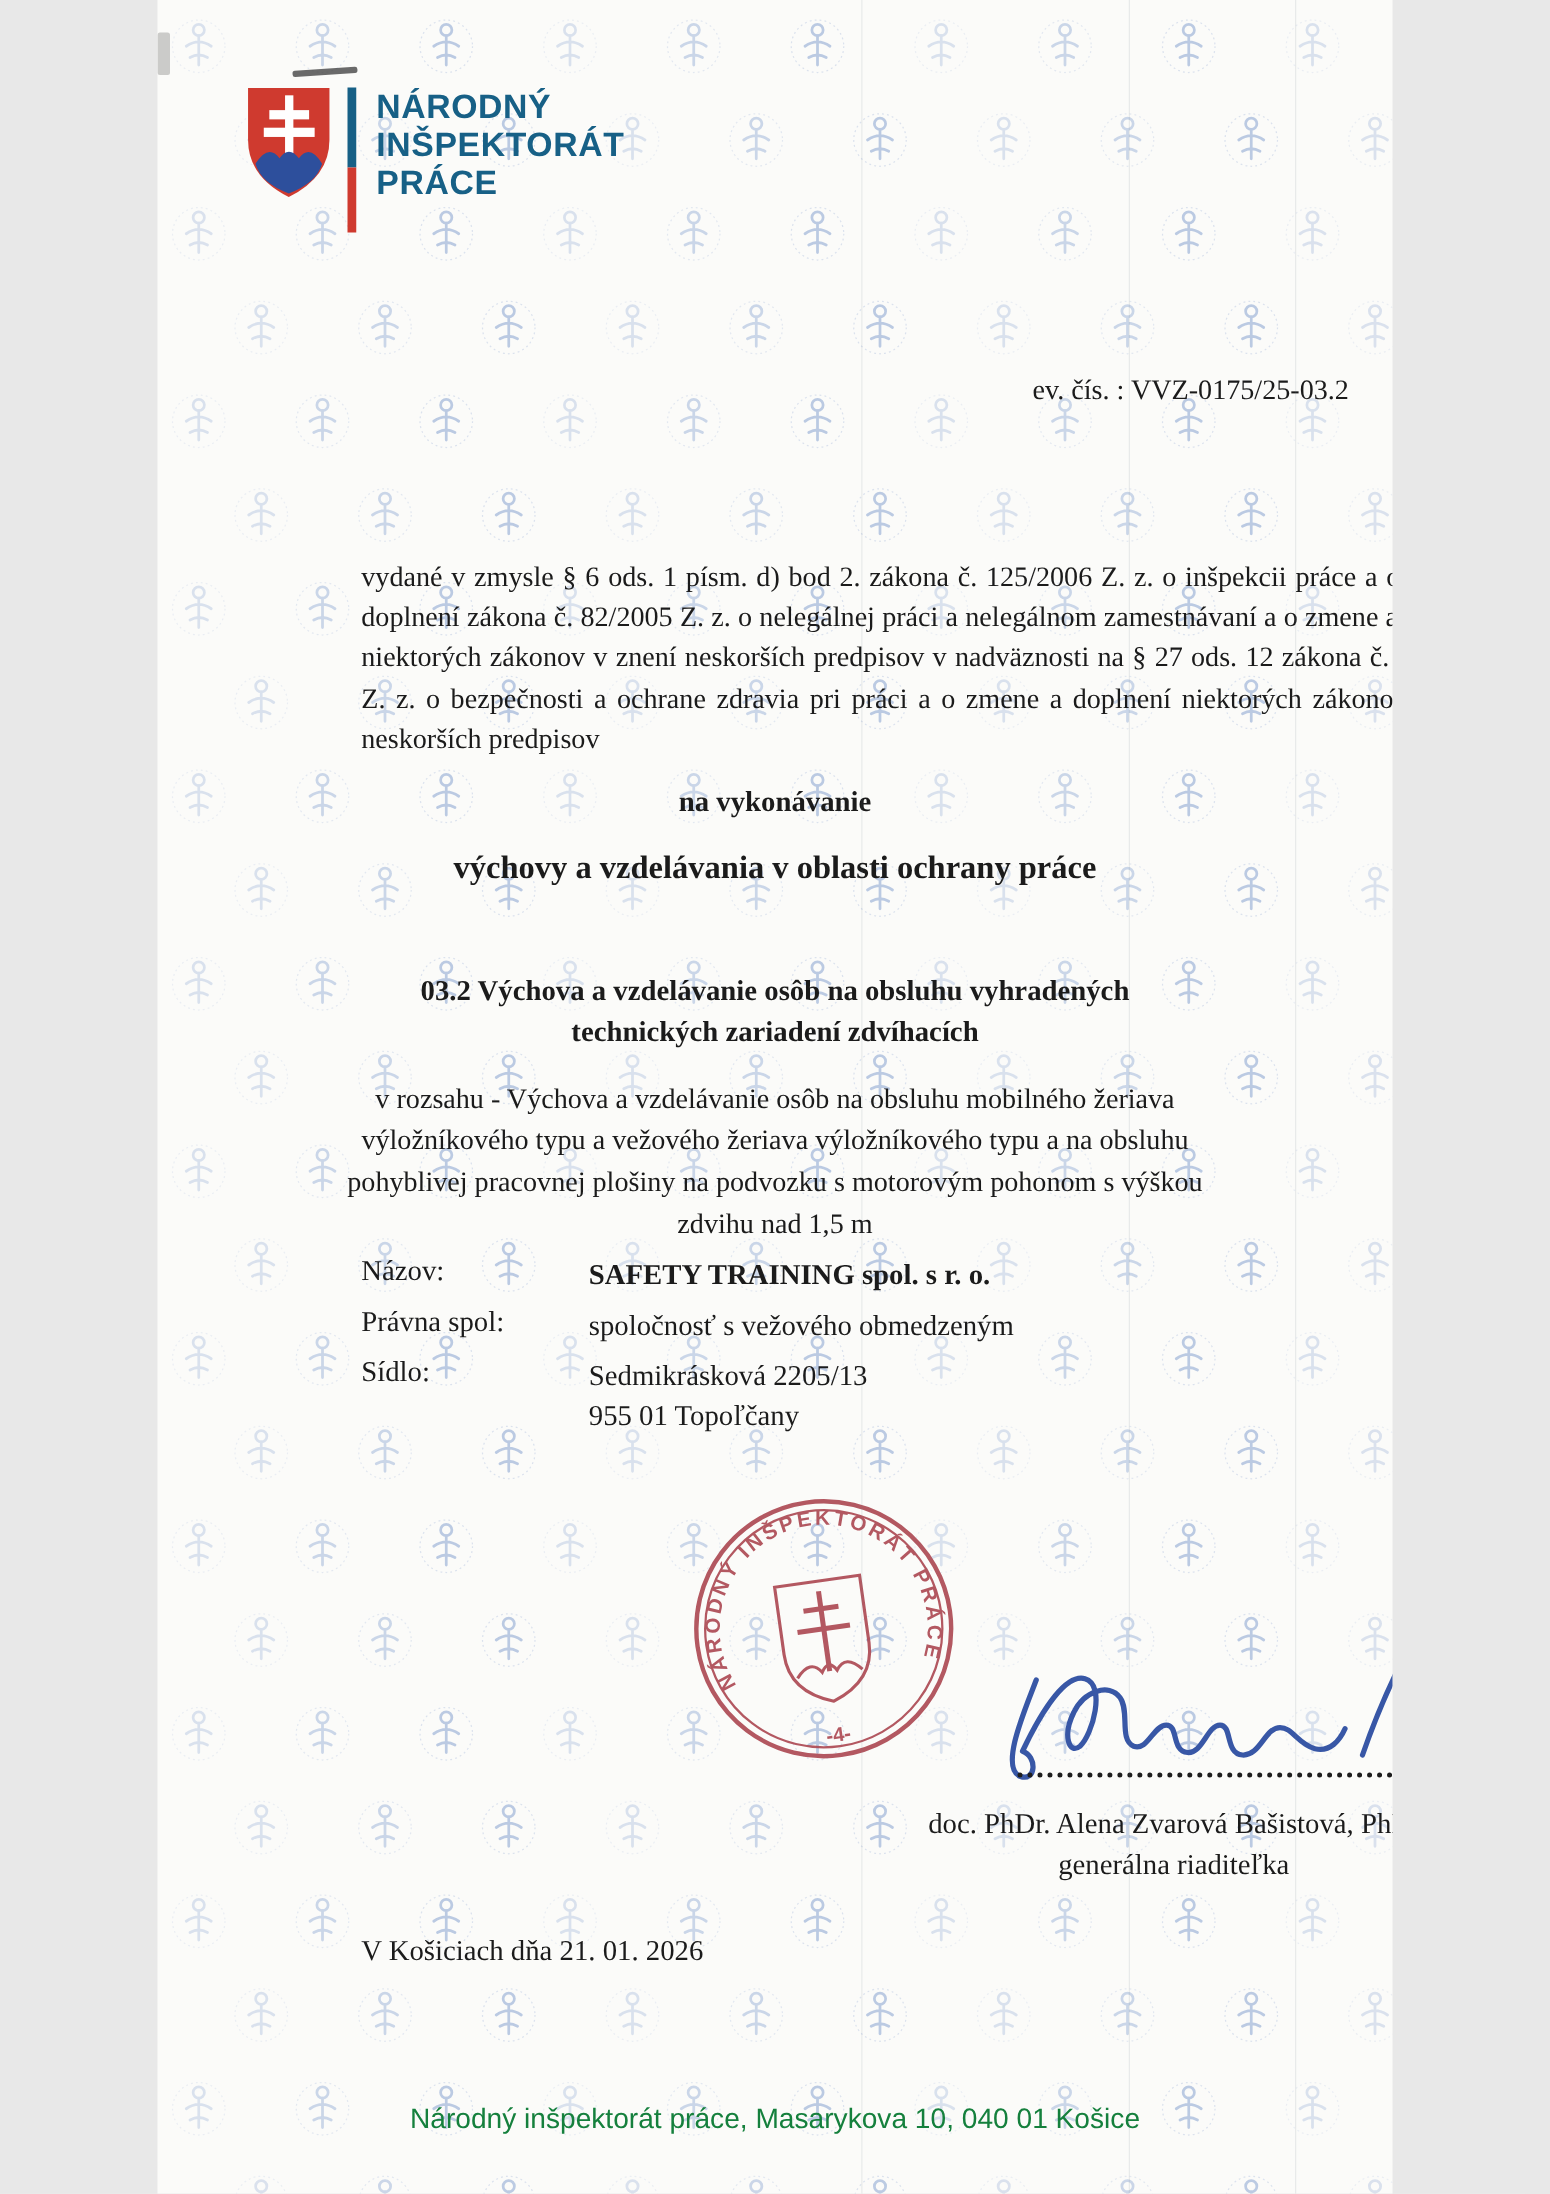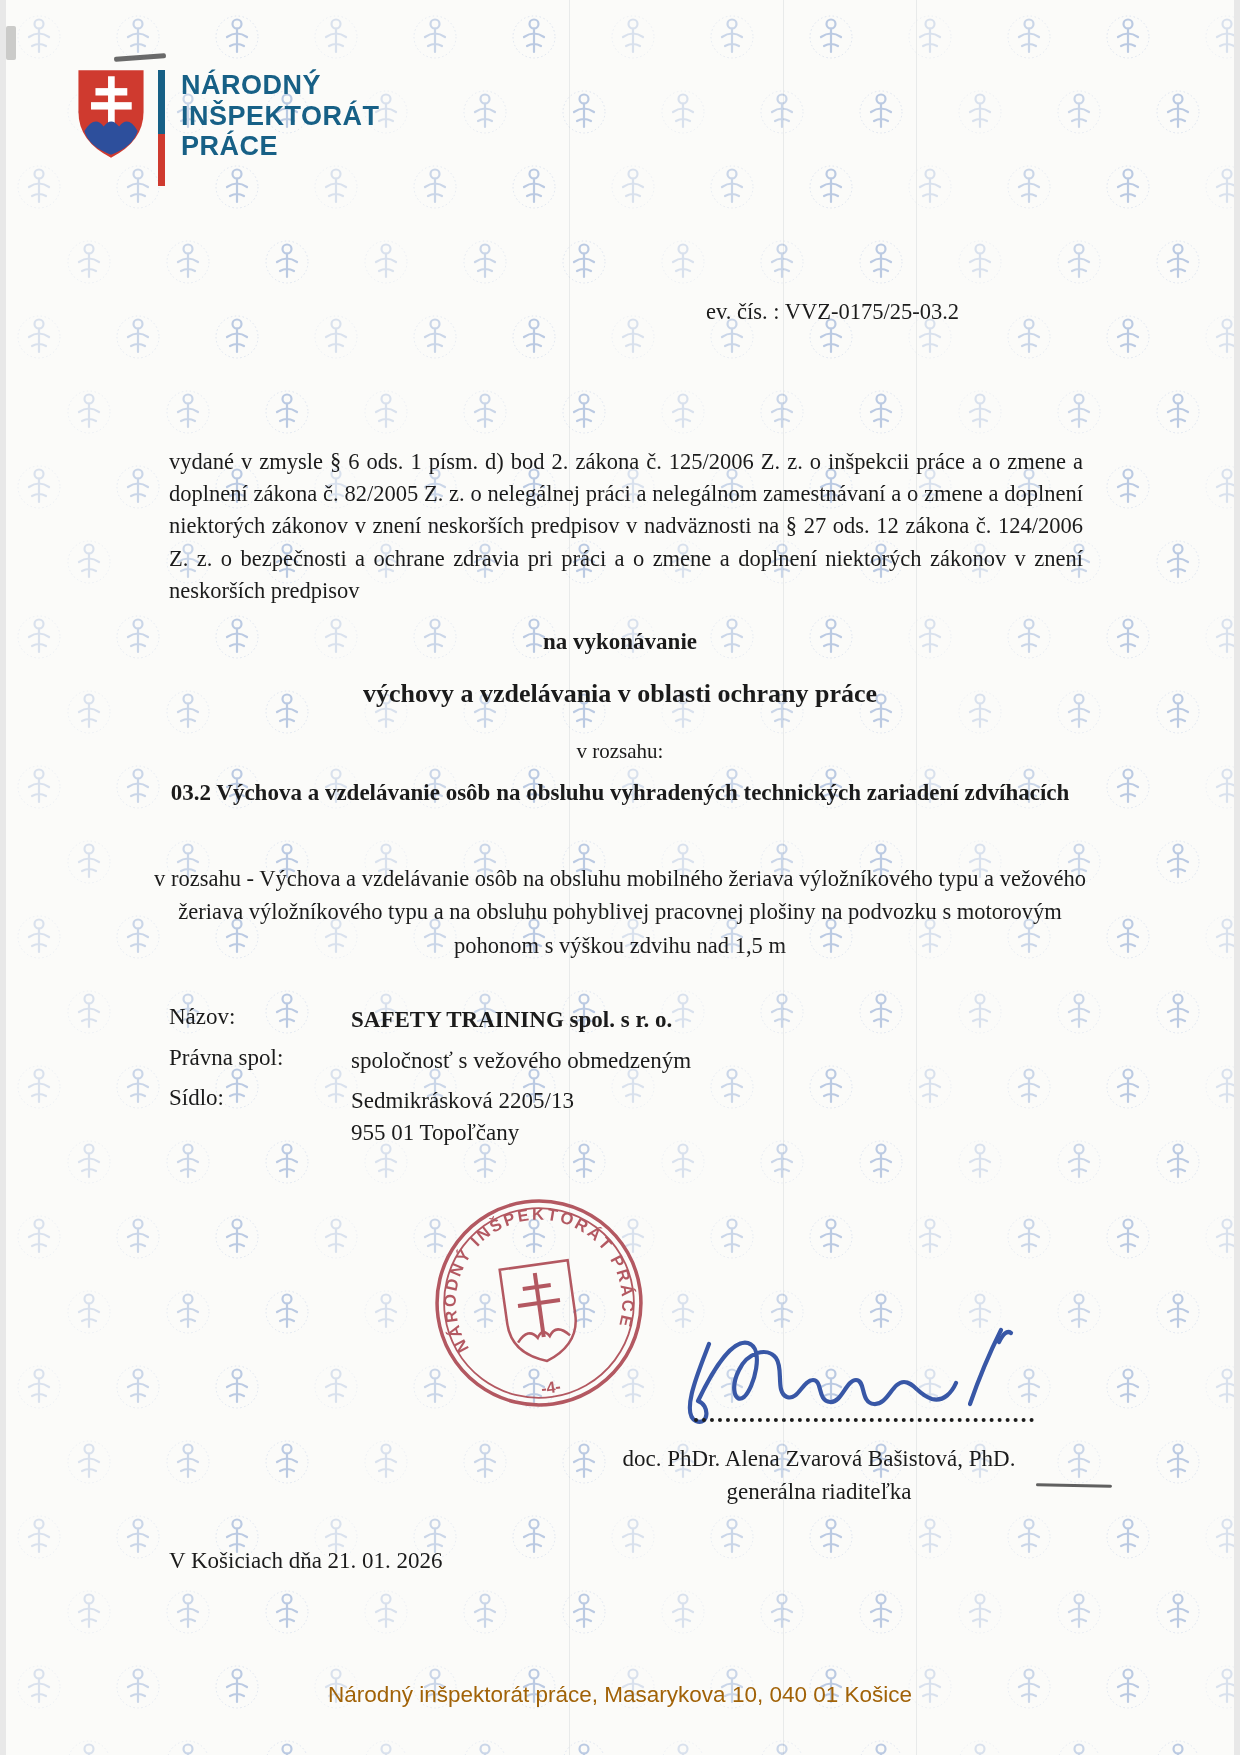--- a/index.html
+++ b/index.html
@@ -1,17 +1,17 @@
 <!DOCTYPE html>
 <html><head>
 <meta charset="utf-8">
 <style>
   html,body{margin:0;padding:0;background:#e8e8e8;}
   .page{
-    position:relative;width:1228px;height:1755px;margin:0 auto;
+    position:relative;width:988px;height:1755px;margin:0 auto;
     background:#fbfbf9;overflow:hidden;
     font-family:"Liberation Serif", serif;color:#1b1b1b;
   }
   .wm-layer{position:absolute;inset:0;z-index:0;pointer-events:none;}
   .wm{position:absolute;}
   .content{position:absolute;inset:0;z-index:1;}
   .scanline{position:absolute;top:0;bottom:0;width:1px;background:rgba(110,125,140,.13);z-index:2;}
 
   
   .logo-wrap{position:absolute;left:68px;top:64px;display:flex;}
@@ -45,21 +45,21 @@
   .stamp{position:absolute;left:424px;top:1194px;width:218px;height:218px;
     transform:rotate(-8deg);opacity:.92;}
   .sig-svg{position:absolute;left:648px;top:1322px;width:400px;height:118px;}
   .sig-block{position:absolute;left:590px;width:446px;text-align:center;}
   .sig-dots{position:absolute;left:688px;top:1418px;width:340px;border-bottom:4px dotted #1d1d1d;}
   .sig-name{top:1446px;font-size:23px;}
   .sig-role{top:1479px;font-size:23px;}
 
   .place-date{position:absolute;left:163px;top:1548px;font-size:23px;}
   .footer{position:absolute;left:0;right:0;top:1682px;text-align:center;
-    font-family:"Liberation Sans",sans-serif;font-size:22.5px;color:#a16207;}
+    font-family:"Liberation Sans",sans-serif;font-size:22.5px;color:#15803d;}
 
   .artifact{position:absolute;background:#3a3a3a;border-radius:2px;}
 </style>
 </head>
 <body>
 
 <div class="page">
 
   <div class="wm-layer">
       <div class="wm" style="left:10px;top:8px;opacity:0.35"><svg width="46" height="58" viewBox="0 0 46 58">
@@ -1593,21 +1593,20 @@
       </div>
     </div>
 
     <div class="ref-number">ev. čís. : VVZ-0175/25-03.2</div>
 
 
     <div class="intro">vydané v zmysle § 6 ods. 1 písm. d) bod 2. zákona č. 125/2006 Z. z. o inšpekcii práce a o zmene a doplnení zákona č. 82/2005 Z. z. o nelegálnej práci a nelegálnom zamestnávaní a o zmene a doplnení niektorých zákonov v znení neskorších predpisov v nadväznosti na § 27 ods. 12 zákona č. 124/2006 Z. z. o bezpečnosti a ochrane zdravia pri práci a o zmene a doplnení niektorých zákonov v znení neskorších predpisov</div>
 
     <div class="purpose-lead">na vykonávanie</div>
     <div class="purpose">výchovy a vzdelávania v oblasti ochrany práce</div>
-    <div class="scope-label">v rozsahu:</div>
     <div class="scope-heading">03.2 Výchova a vzdelávanie osôb na obsluhu vyhradených technických zariadení zdvíhacích</div>
     <div class="scope-detail">v rozsahu - Výchova a vzdelávanie osôb na obsluhu mobilného žeriava výložníkového typu a vežového žeriava výložníkového typu a na obsluhu pohyblivej pracovnej plošiny na podvozku s motorovým pohonom s výškou zdvihu nad 1,5 m</div>
 
     <div class="fields">
       <div class="field-row">
         <div class="field-label">Názov:</div>
         <div class="field-value bold">SAFETY TRAINING spol. s r. o.</div>
       </div>
       <div class="field-row">
         <div class="field-label">Právna spol:</div>

